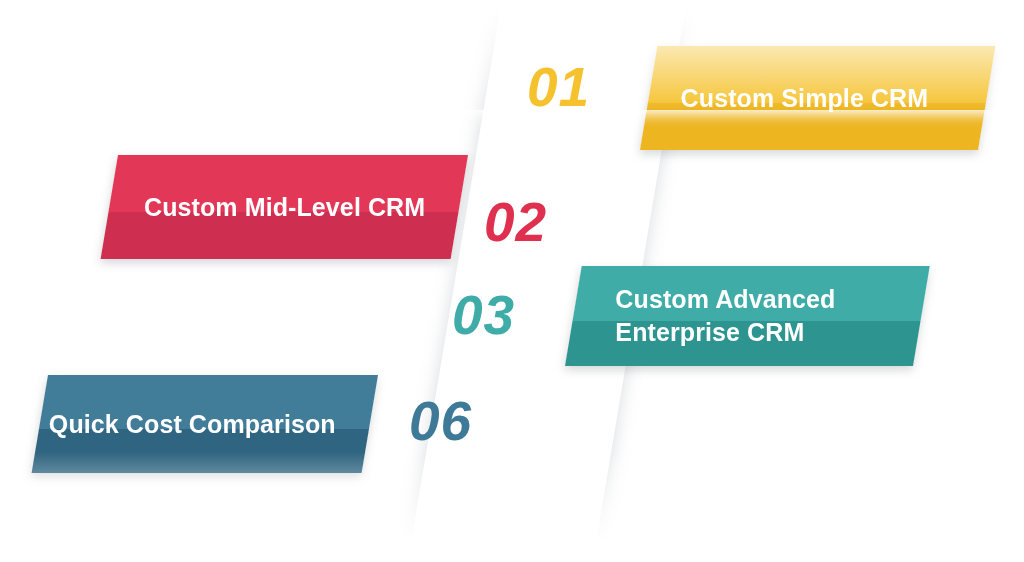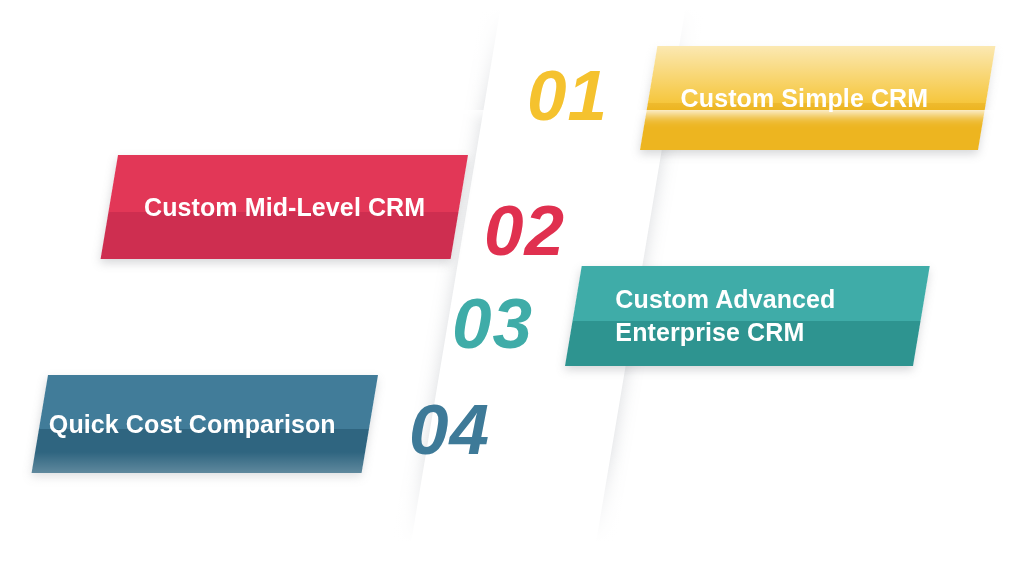--- a/index.html
+++ b/index.html
@@ -62,21 +62,21 @@
     letter-spacing:0.1px;
     width:100%;
   }
 
   
   .num {
     position:absolute;
     z-index:6;
     font-weight:bold;
     font-style:italic;
-    font-size:71px;
+    font-size:55px;
     letter-spacing:1px;
     line-height:1;
   }
 
   
   #bar-yellow {
     left:640px; top:46px; width:338px; height:104px;
     transform:skewX(-9.5deg);
     transform-origin:bottom left;
   }
@@ -152,18 +152,18 @@
     <div class="tone-bot" style="background: rgb(46, 148, 144);"></div>
     <div class="bar-label">Custom Advanced Enterprise CRM</div>
   </div>
   <div class="num" id="num-03" style="color: rgb(63, 172, 168);">03</div>
 
   <div class="bar" id="bar-blue">
     <div class="tone-top" style="background: rgb(65, 124, 153);"></div>
     <div class="tone-bot" style="background: rgb(47, 101, 128);"></div>
     <div class="bar-label">Quick Cost Comparison</div>
   </div>
-  <div class="num" id="num-04" style="color: rgb(62, 122, 152);">04</div>
+  <div class="num" id="num-04" style="color: rgb(62, 122, 152);">06</div>
 
   <div class="band-fade" id="band-fade-top" style="background: linear-gradient(rgb(255, 255, 255) 8%, rgba(255, 255, 255, 0) 100%);"></div>
   <div class="band-fade" id="band-fade-bottom" style="background: linear-gradient(to top, rgb(255, 255, 255) 18%, rgba(255, 255, 255, 0) 100%);"></div>
 
 </div>
 
 </body></html>

